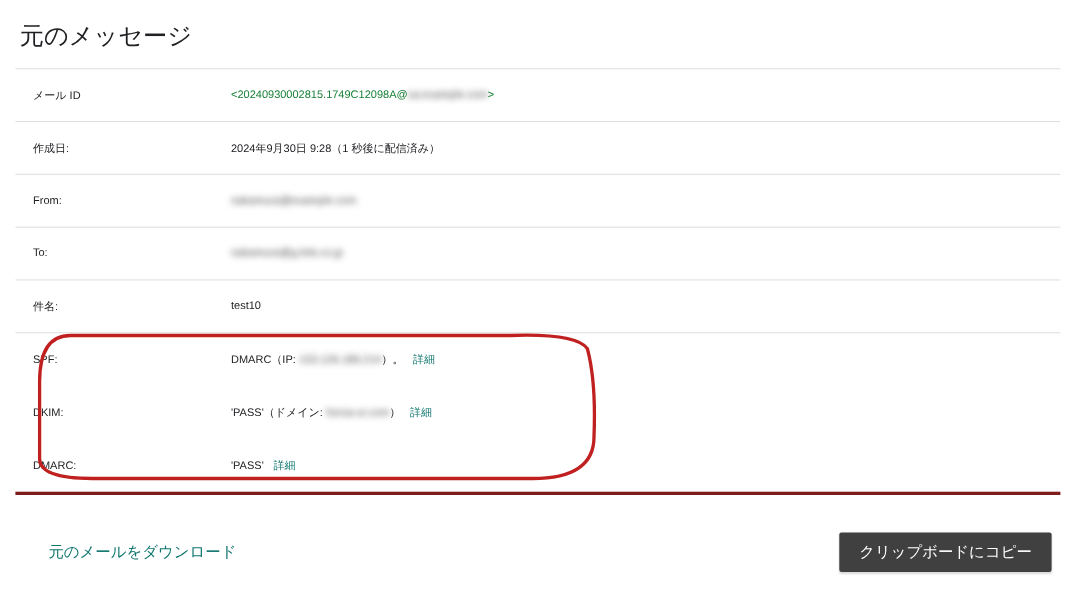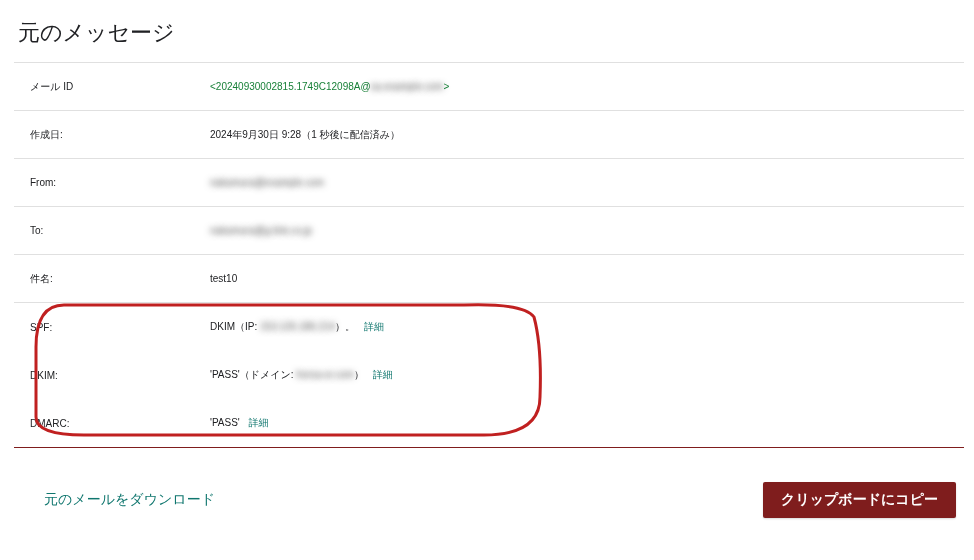--- a/index.html
+++ b/index.html
@@ -73,36 +73,35 @@
       align-items: center;
       padding: 34px 18px 0 44px;
     }
     .download-link {
       color: #0f766e;
       text-decoration: none;
       font-size: 14px;
       cursor: pointer;
     }
     .copy-button {
-      background: #7f1d1d;
+      background: #404040;
       color: #fff;
       border: none;
       padding: 9px 18px;
       font-size: 14px;
       border-radius: 2px;
       cursor: pointer;
       box-shadow: 0 1px 2px rgba(0,0,0,0.15);
-      font-weight: bold;
     }
     .auth-row {
       border-bottom: none;
       padding: 13px 0 13px 16px;
     }
     .auth-group {
-      border-bottom: 1px solid #7f1d1d;
+      border-bottom: 3px solid #7f1d1d;
     }
   </style>
 </head>
 <body>
 
 <div class="page-title">元のメッセージ</div>
 
 <div class="info-table">
 
   <div class="info-row">
@@ -138,21 +137,21 @@
 
   <div class="auth-section">
     <svg class="highlight-circle" viewBox="0 0 524 142" preserveAspectRatio="none">
       <path d="M 40 8 Q 12 8 12 50 Q 12 100 12 120 Q 12 138 60 138 L 460 138 Q 516 138 516 100 Q 518 50 510 20 Q 500 6 440 8 L 40 8" fill="none" stroke="#c02020" stroke-width="3" stroke-linecap="round" stroke-linejoin="round"></path>
     </svg>
 
     <div class="auth-group">
       <div class="info-row auth-row">
         <div class="info-label">SPF:</div>
         <div class="info-value">
-          <span>DKIM（IP: </span><span class="blur">153.126.186.214</span><span>）。</span>
+          <span>DMARC（IP: </span><span class="blur">153.126.186.214</span><span>）。</span>
           <a class="details-link">詳細</a>
         </div>
       </div>
 
       <div class="info-row auth-row">
         <div class="info-label">DKIM:</div>
         <div class="info-value">
           <span>'PASS'（ドメイン: </span><span class="blur">horsa-xr.com</span><span>）</span>
           <a class="details-link">詳細</a>
         </div>

